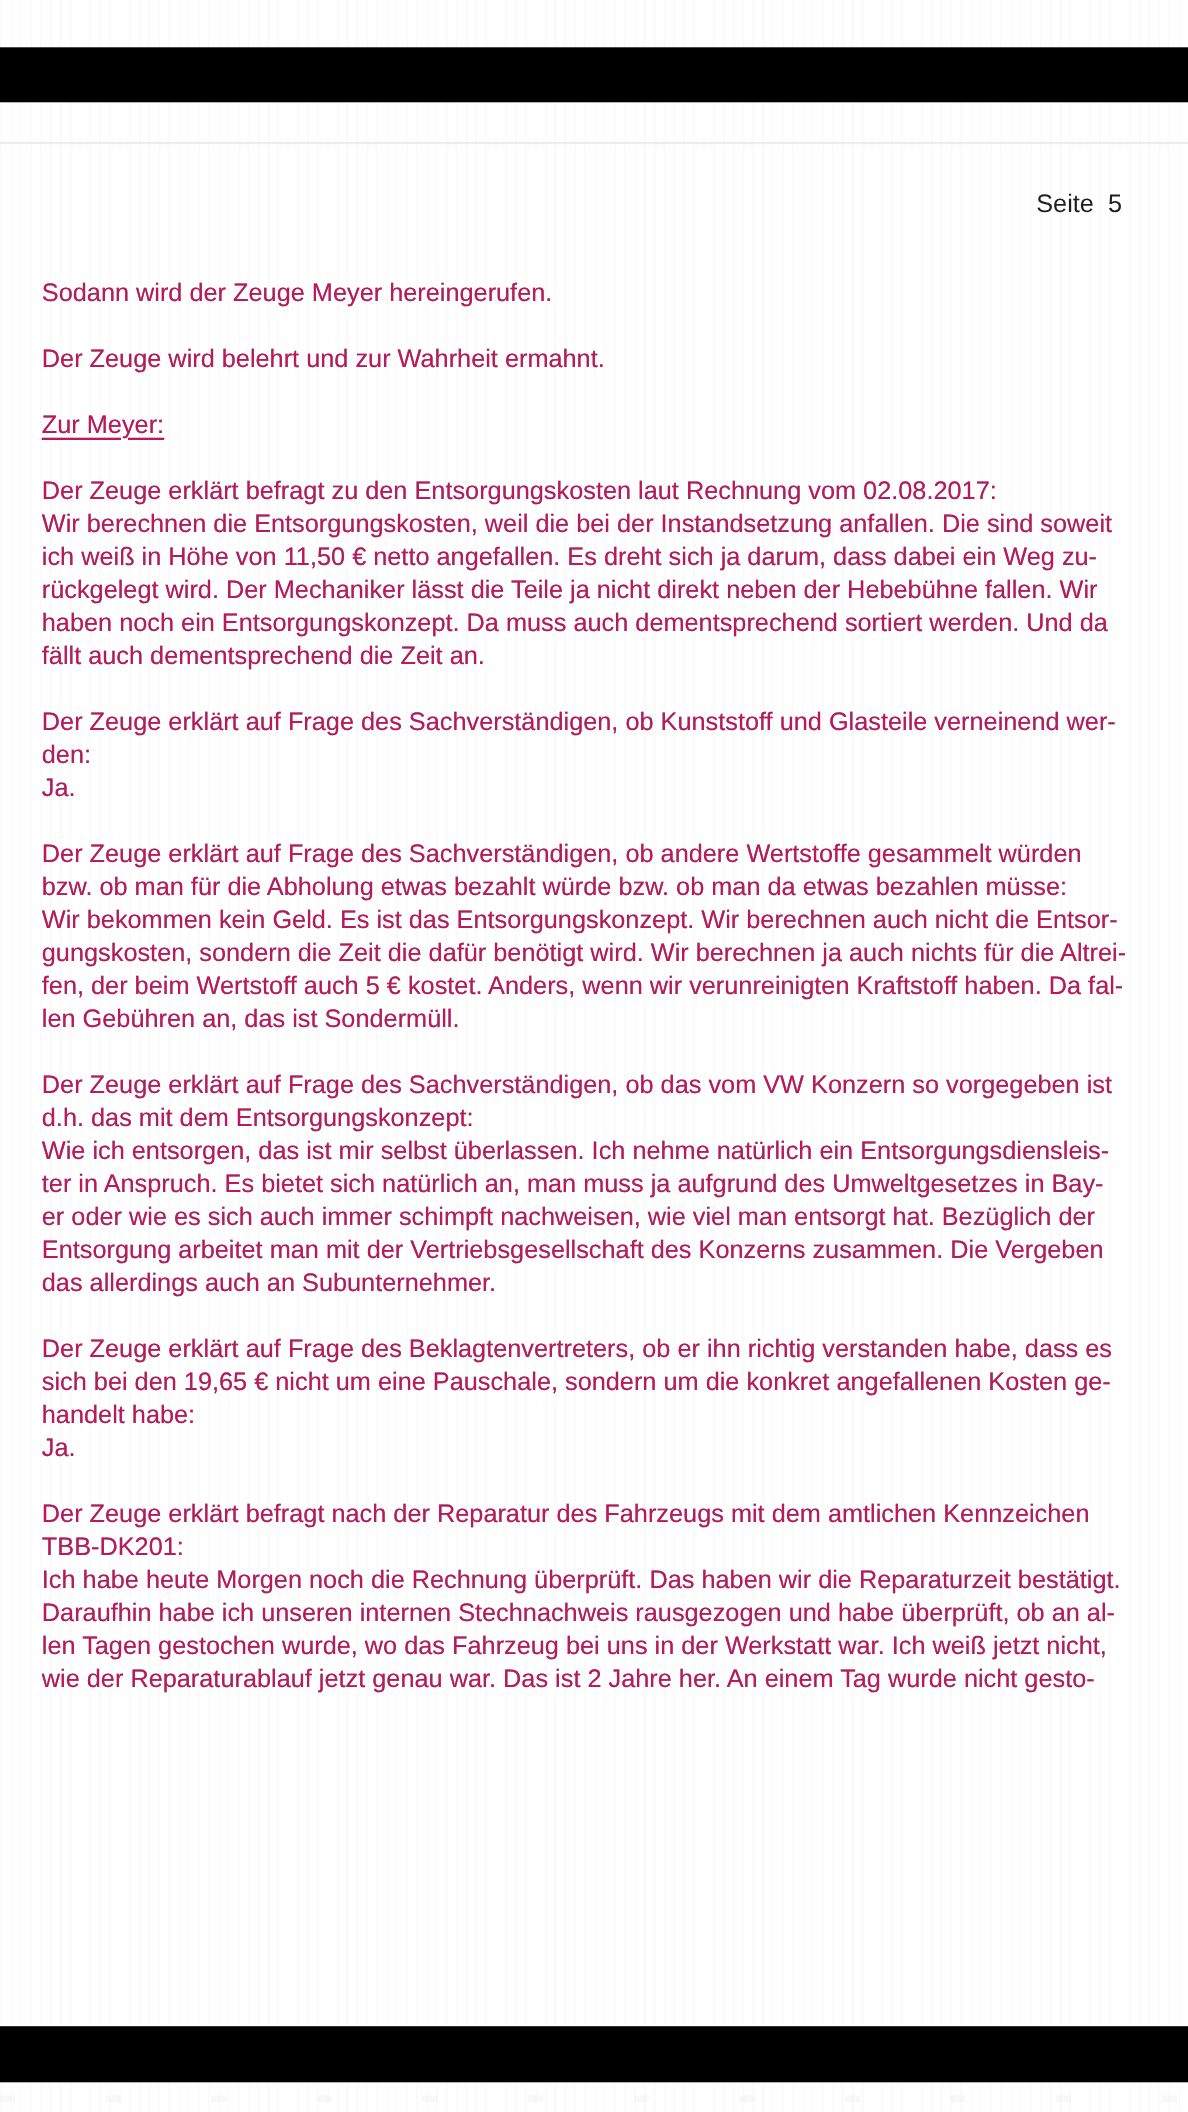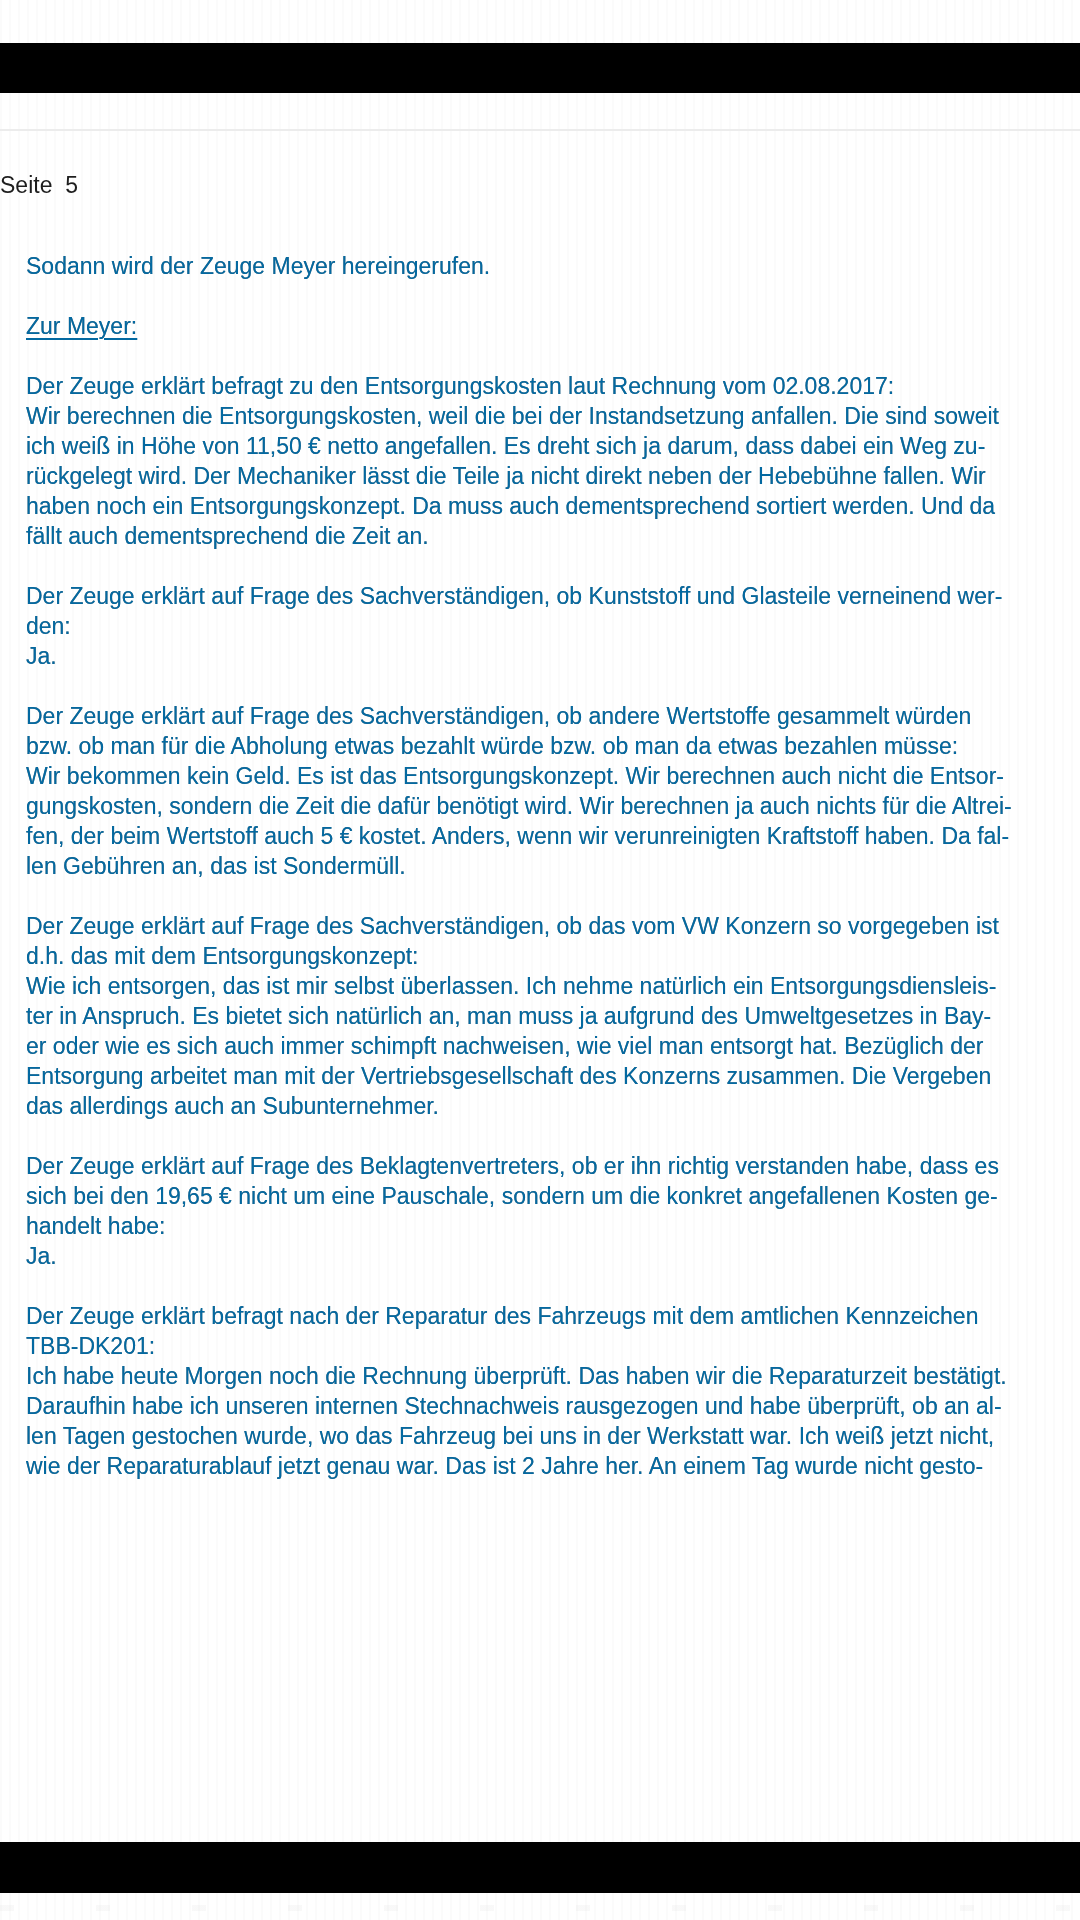--- a/index.html
+++ b/index.html
@@ -41,35 +41,35 @@
     width: 1080px;
     height: 2px;
     background: #ececec;
   }
 
   .page-number {
     position: absolute;
     left: 0;
     top: 170px;
     width: 1020px;
-    text-align: left;
+    text-align: right;
     font-size: 23px;
     line-height: 30px;
     color: #1e1e1e;
     white-space: pre;
   }
 
   .doc {
     position: absolute;
-    left: 26px;
+    left: 38px;
     top: 251px;
     width: 1005px;
     font-size: 23px;
     line-height: 30px;
-    color: #0369a1;
+    color: #be185d;
     text-shadow: 0 0 0.5px rgba(30,30,30,0.55); 
   }
   .block {
     margin: 0 0 30px 0;
     white-space: pre; 
   }
   .heading {
     text-decoration: underline;
     text-decoration-thickness: 2px;
     text-underline-offset: 4px;
@@ -98,20 +98,21 @@
   <div class="bar bar-top"></div>
 
   <div class="page-edge-line"></div>
 
   <div class="page-number">Seite  5</div>
 
   <div class="doc">
 
     <div class="block">Sodann wird der Zeuge Meyer hereingerufen.</div>
 
+    <div class="block">Der Zeuge wird belehrt und zur Wahrheit ermahnt.</div>
 
 
 
     <div class="block heading">Zur Meyer:</div>
 
     <div class="block">Der Zeuge erklärt befragt zu den Entsorgungskosten laut Rechnung vom 02.08.2017:
 Wir berechnen die Entsorgungskosten, weil die bei der Instandsetzung anfallen. Die sind soweit
 ich weiß in Höhe von 11,50 € netto angefallen. Es dreht sich ja darum, dass dabei ein Weg zu-
 rückgelegt wird. Der Mechaniker lässt die Teile ja nicht direkt neben der Hebebühne fallen. Wir
 haben noch ein Entsorgungskonzept. Da muss auch dementsprechend sortiert werden. Und da

